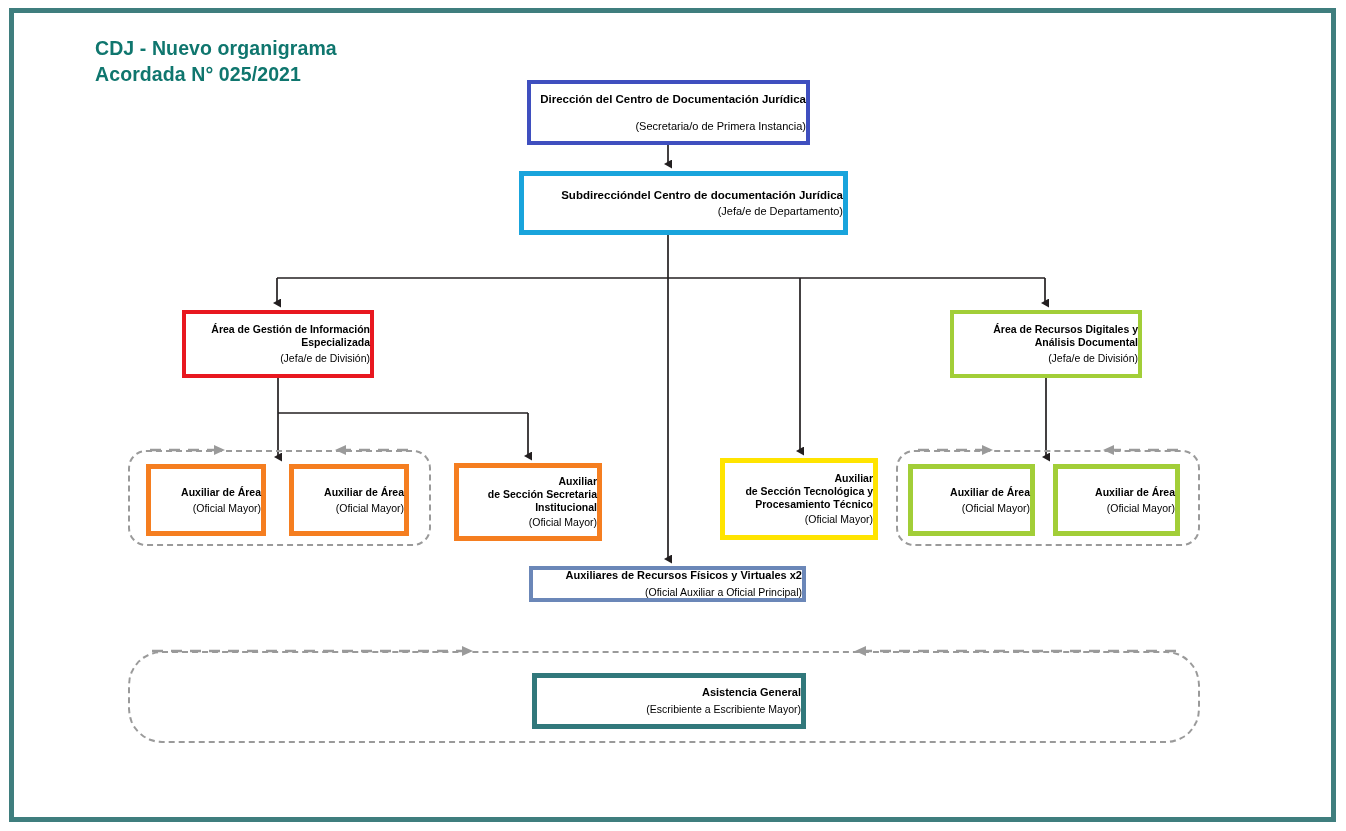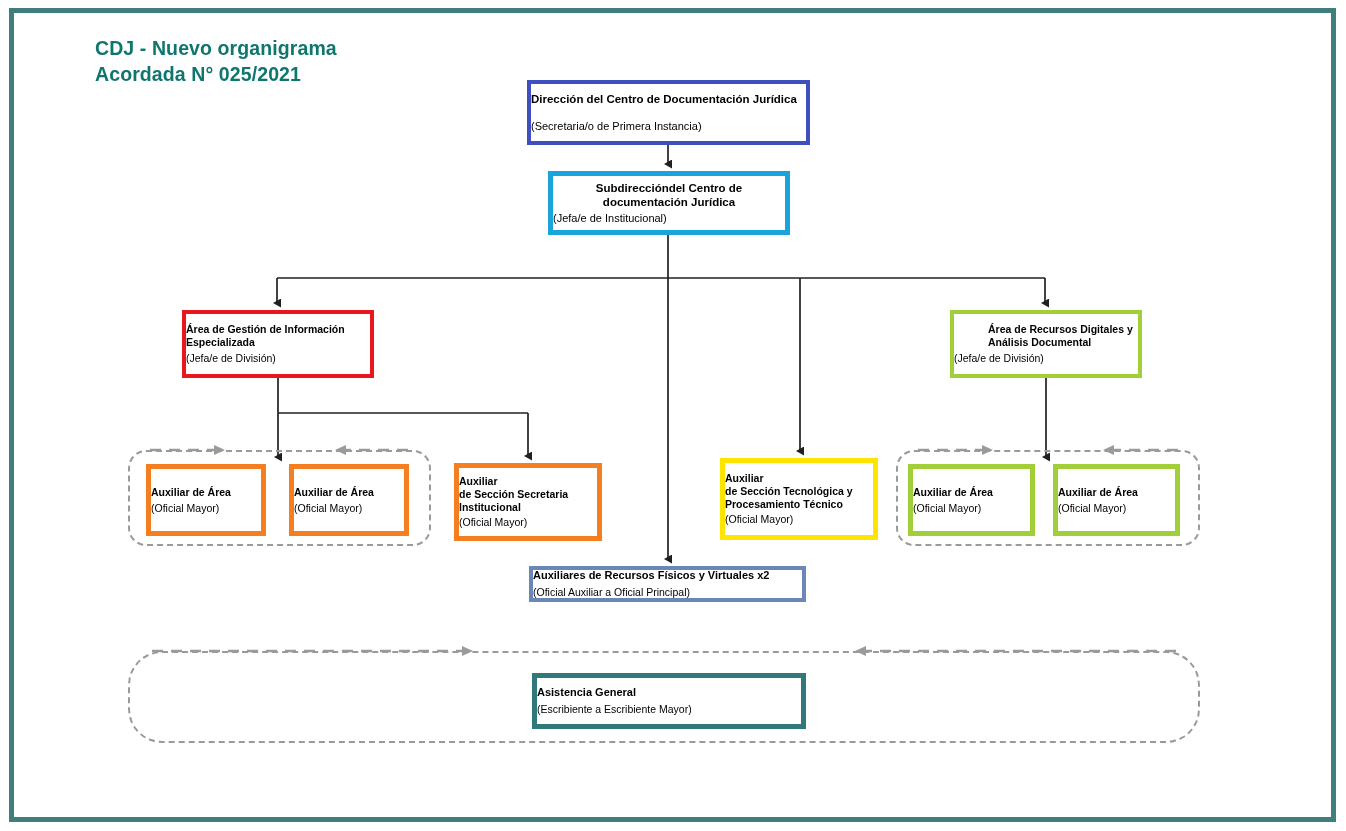--- a/index.html
+++ b/index.html
@@ -42,21 +42,21 @@
     line-height: 1.32;
     letter-spacing: 0.1px;
     white-space: nowrap;
   }
   .node {
     position: absolute;
     box-sizing: border-box;
     background: #ffffff;
     display: flex;
     flex-direction: column;
-    align-items: flex-start;
+    align-items: flex-end;
     justify-content: center;
     text-align: center;
     color: #000000;
     z-index: 3;
   }
   .node .t1 {
     font-weight: bold;
     line-height: 1.22;
   }
   .node .t2 {
@@ -65,21 +65,21 @@
   }
   
   #node-direccion {
     left: 527px; top: 80px; width: 283px; height: 65px;
     border: 4px solid #3F4FBF;
   }
   #node-direccion .t1 { font-size: 11.5px; }
   #node-direccion .t2 { font-size: 11px; margin-top: 14px; }
 
   #node-subdireccion {
-    left: 548px; top: 171px; width: 242px; height: 64px;
+    left: 519px; top: 171px; width: 329px; height: 64px;
     border: 5px solid #19A4DC;
   }
   #node-subdireccion .t1 { font-size: 11.5px; }
   #node-subdireccion .t2 { font-size: 11px; margin-top: 3px; }
 
   #node-area-gestion {
     left: 182px; top: 310px; width: 192px; height: 68px;
     border: 4px solid #E8171F;
   }
   #node-area-gestion .t1 { font-size: 10.5px; }
@@ -216,21 +216,21 @@
   <div class="dash-group" id="dash-right"></div>
   <div class="dash-group" id="dash-bottom"></div>
 
   <div class="node" id="node-direccion">
     <div class="t1">Dirección del Centro de Documentación Jurídica</div>
     <div class="t2">(Secretaria/o de Primera Instancia)</div>
   </div>
 
   <div class="node" id="node-subdireccion">
     <div class="t1">Subdireccióndel Centro de documentación Jurídica</div>
-    <div class="t2">(Jefa/e de Institucional)</div>
+    <div class="t2">(Jefa/e de Departamento)</div>
   </div>
 
   <div class="node" id="node-area-gestion">
     <div class="t1">Área de Gestión de Información</div>
     <div class="t1">Especializada</div>
     <div class="t2">(Jefa/e de División)</div>
   </div>
 
   <div class="node" id="node-area-recursos">
     <div class="t1">Área de Recursos Digitales y</div>

